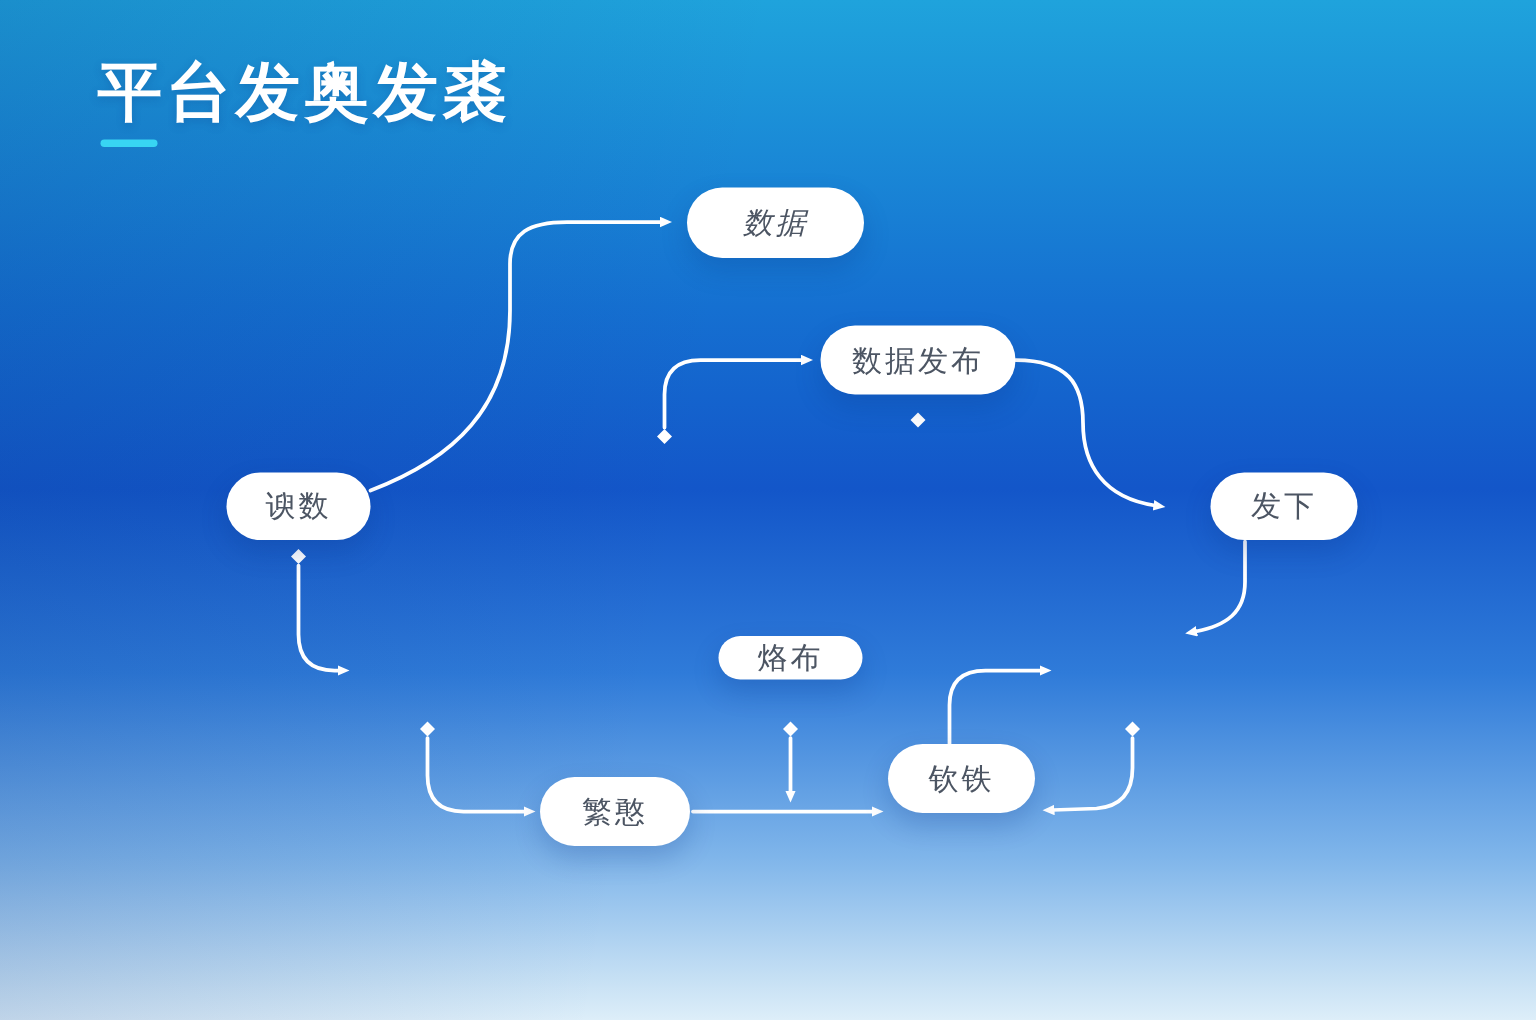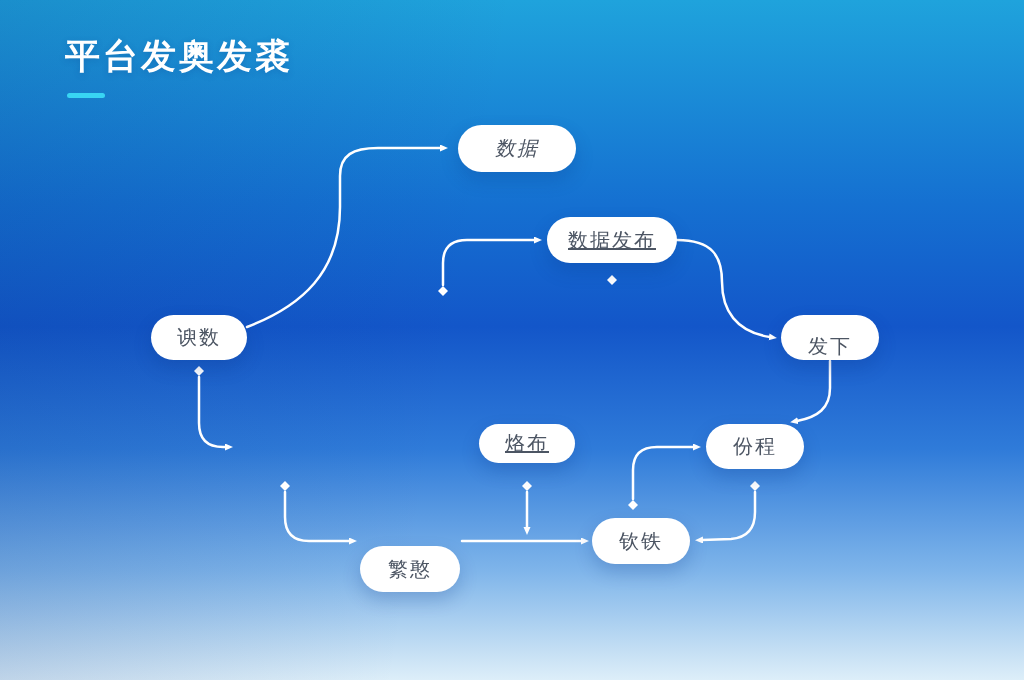--- a/index.html
+++ b/index.html
@@ -11,21 +11,21 @@
     font-family: "Liberation Sans", sans-serif;
     background:
       linear-gradient(100deg, rgba(6,50,130,0.18) 0%, rgba(6,50,130,0) 45%),
       linear-gradient(180deg, #1FA3DC 0%, #1570D1 30%, #1356C9 48%, #2F7BD9 66%, #7FB5EA 84%, #C6E0F4 96%, #DDEEF9 100%);
   }
   .page-title {
     position: absolute;
     left: 65px;
     top: 33px;
     color: #ffffff;
-    font-size: 35px;
+    font-size: 43px;
     font-weight: bold;
     letter-spacing: 3px;
     text-shadow: 0 2px 6px rgba(10,60,140,0.25);
     white-space: nowrap;
   }
   .title-underline {
     position: absolute;
     left: 67px;
     top: 93px;
     width: 38px;
@@ -98,36 +98,33 @@
         <path d="M 527 481 L 532 486 L 527 491 L 522 486 Z" class="diamond"></path>
         <path d="M 633 500 L 638 505 L 633 510 L 628 505 Z" class="diamond"></path>
         <path d="M 755 481 L 760 486 L 755 491 L 750 486 Z" class="diamond"></path>
       </g>
   </svg>
 
   <div class="nodes-layer" id="nodes-layer">
       <div class="node" style="left: 458px; top: 125px; width: 118px; height: 47px; font-style: italic;">
         <span>数据</span>
       </div>
-      <div class="node" style="left: 547px; top: 217px; width: 130px; height: 46px; text-decoration: underline;">
+      <div class="node" style="left: 547px; top: 217px; width: 130px; height: 46px;">
         <span>数据发布</span>
       </div>
       <div class="node" style="left: 151px; top: 315px; width: 96px; height: 45px;">
         <span>谀数</span>
       </div>
-      <div class="node" style="left: 781px; top: 315px; width: 98px; height: 45px; align-items: flex-end;">
+      <div class="node" style="left: 807px; top: 315px; width: 98px; height: 45px;">
         <span>发下</span>
       </div>
-      <div class="node" style="left: 479px; top: 424px; width: 96px; height: 39px; text-decoration: underline;">
+      <div class="node" style="left: 479px; top: 424px; width: 96px; height: 29px;">
         <span>烙布</span>
       </div>
-      <div class="node" style="left: 706px; top: 424px; width: 98px; height: 45px;">
-        <span>份程</span>
-      </div>
-      <div class="node" style="left: 360px; top: 546px; width: 100px; height: 46px;">
+      <div class="node" style="left: 360px; top: 518px; width: 100px; height: 46px;">
         <span>繁憨</span>
       </div>
-      <div class="node" style="left: 592px; top: 518px; width: 98px; height: 46px;">
+      <div class="node" style="left: 592px; top: 496px; width: 98px; height: 46px;">
         <span>钦铁</span>
       </div>
     </div>
 
 </div>
 
 </body></html>

